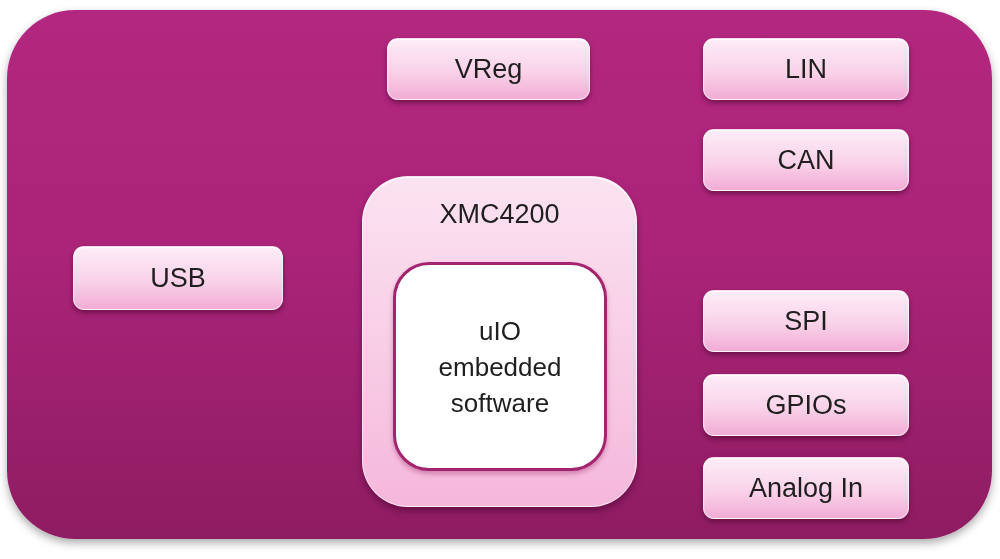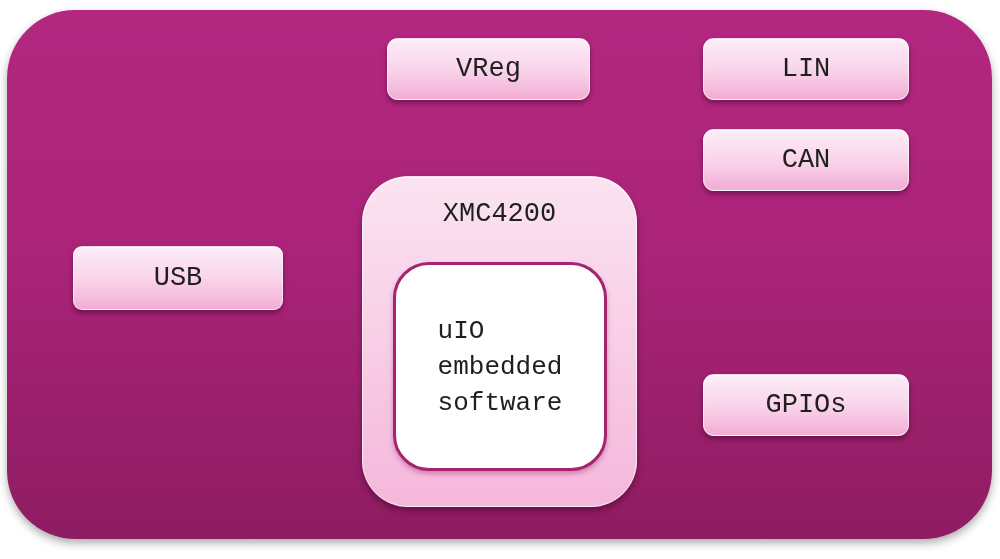--- a/index.html
+++ b/index.html
@@ -7,21 +7,20 @@
     padding: 0;
     background: #ffffff;
     font-family: "Liberation Sans", "DejaVu Sans", sans-serif;
   }
   .canvas {
     position: relative;
     width: 1000px;
     height: 559px;
     background: #ffffff;
     overflow: hidden;
-    font-family: Liberation Mono, monospace;
   }
   .board {
     position: absolute;
     left: 7px;
     top: 10px;
     width: 985px;
     height: 529px;
     border-radius: 68px;
     background: linear-gradient(180deg, #B2277F 0%, #AB2479 45%, #8E1C62 100%);
     box-shadow: 0 4px 9px rgba(70, 70, 70, 0.45);
@@ -33,21 +32,21 @@
     justify-content: center;
     background: linear-gradient(180deg, #FDEDF7 0%, #F9D2E9 55%, #F2ACD5 100%);
     border: 1px solid rgba(255, 255, 255, 0.55);
     border-radius: 11px;
     box-sizing: border-box;
     box-shadow: 0 3px 5px rgba(70, 5, 45, 0.55), inset 0 1px 1px rgba(255, 255, 255, 0.9);
     font-size: 27px;
     color: #1f1f1f;
   }
   .chip-vreg  { left: 387px; top: 38px;  width: 203px; height: 62px; }
-  .chip-usb   { left: 73px;  top: 246px; width: 210px; height: 64px; border-radius: 9px; }
+  .chip-usb   { left: 73px;  top: 246px; width: 210px; height: 64px; }
   .chip-peri  { left: 703px; width: 206px; height: 62px; justify-content: center; }
 
   .mcu {
     position: absolute;
     left: 362px;
     top: 176px;
     width: 275px;
     height: 331px;
     border-radius: 46px;
     background: linear-gradient(180deg, #FBE3F1 0%, #F8CCE5 55%, #F5B7DB 100%);
@@ -75,21 +74,21 @@
     background: #ffffff;
     border: 3px solid #A3246F;
     box-sizing: border-box;
     box-shadow: 0 3px 5px rgba(140, 20, 90, 0.35);
     display: flex;
     align-items: center;
     justify-content: center;
   }
   .sw-label {
     white-space: pre-line;
-    text-align: left;
+    text-align: center;
     font-size: 26px;
     line-height: 36px;
     color: #1f1f1f;
   }
 </style>
 </head>
 <body>
 
 <div class="canvas">
   <div class="board"></div>
@@ -110,16 +109,22 @@
 software</span>
     </div>
   </div>
 
   <div class="chip chip-peri" style="top:38px">
     <span>LIN</span>
   </div>
   <div class="chip chip-peri" style="top:129px">
     <span>CAN</span>
   </div>
+  <div class="chip chip-peri" style="top:290px">
+    <span>SPI</span>
+  </div>
   <div class="chip chip-peri" style="top:374px">
     <span>GPIOs</span>
+  </div>
+  <div class="chip chip-peri" style="top:457px">
+    <span>Analog In</span>
   </div>
 </div>
 
 </body></html>

